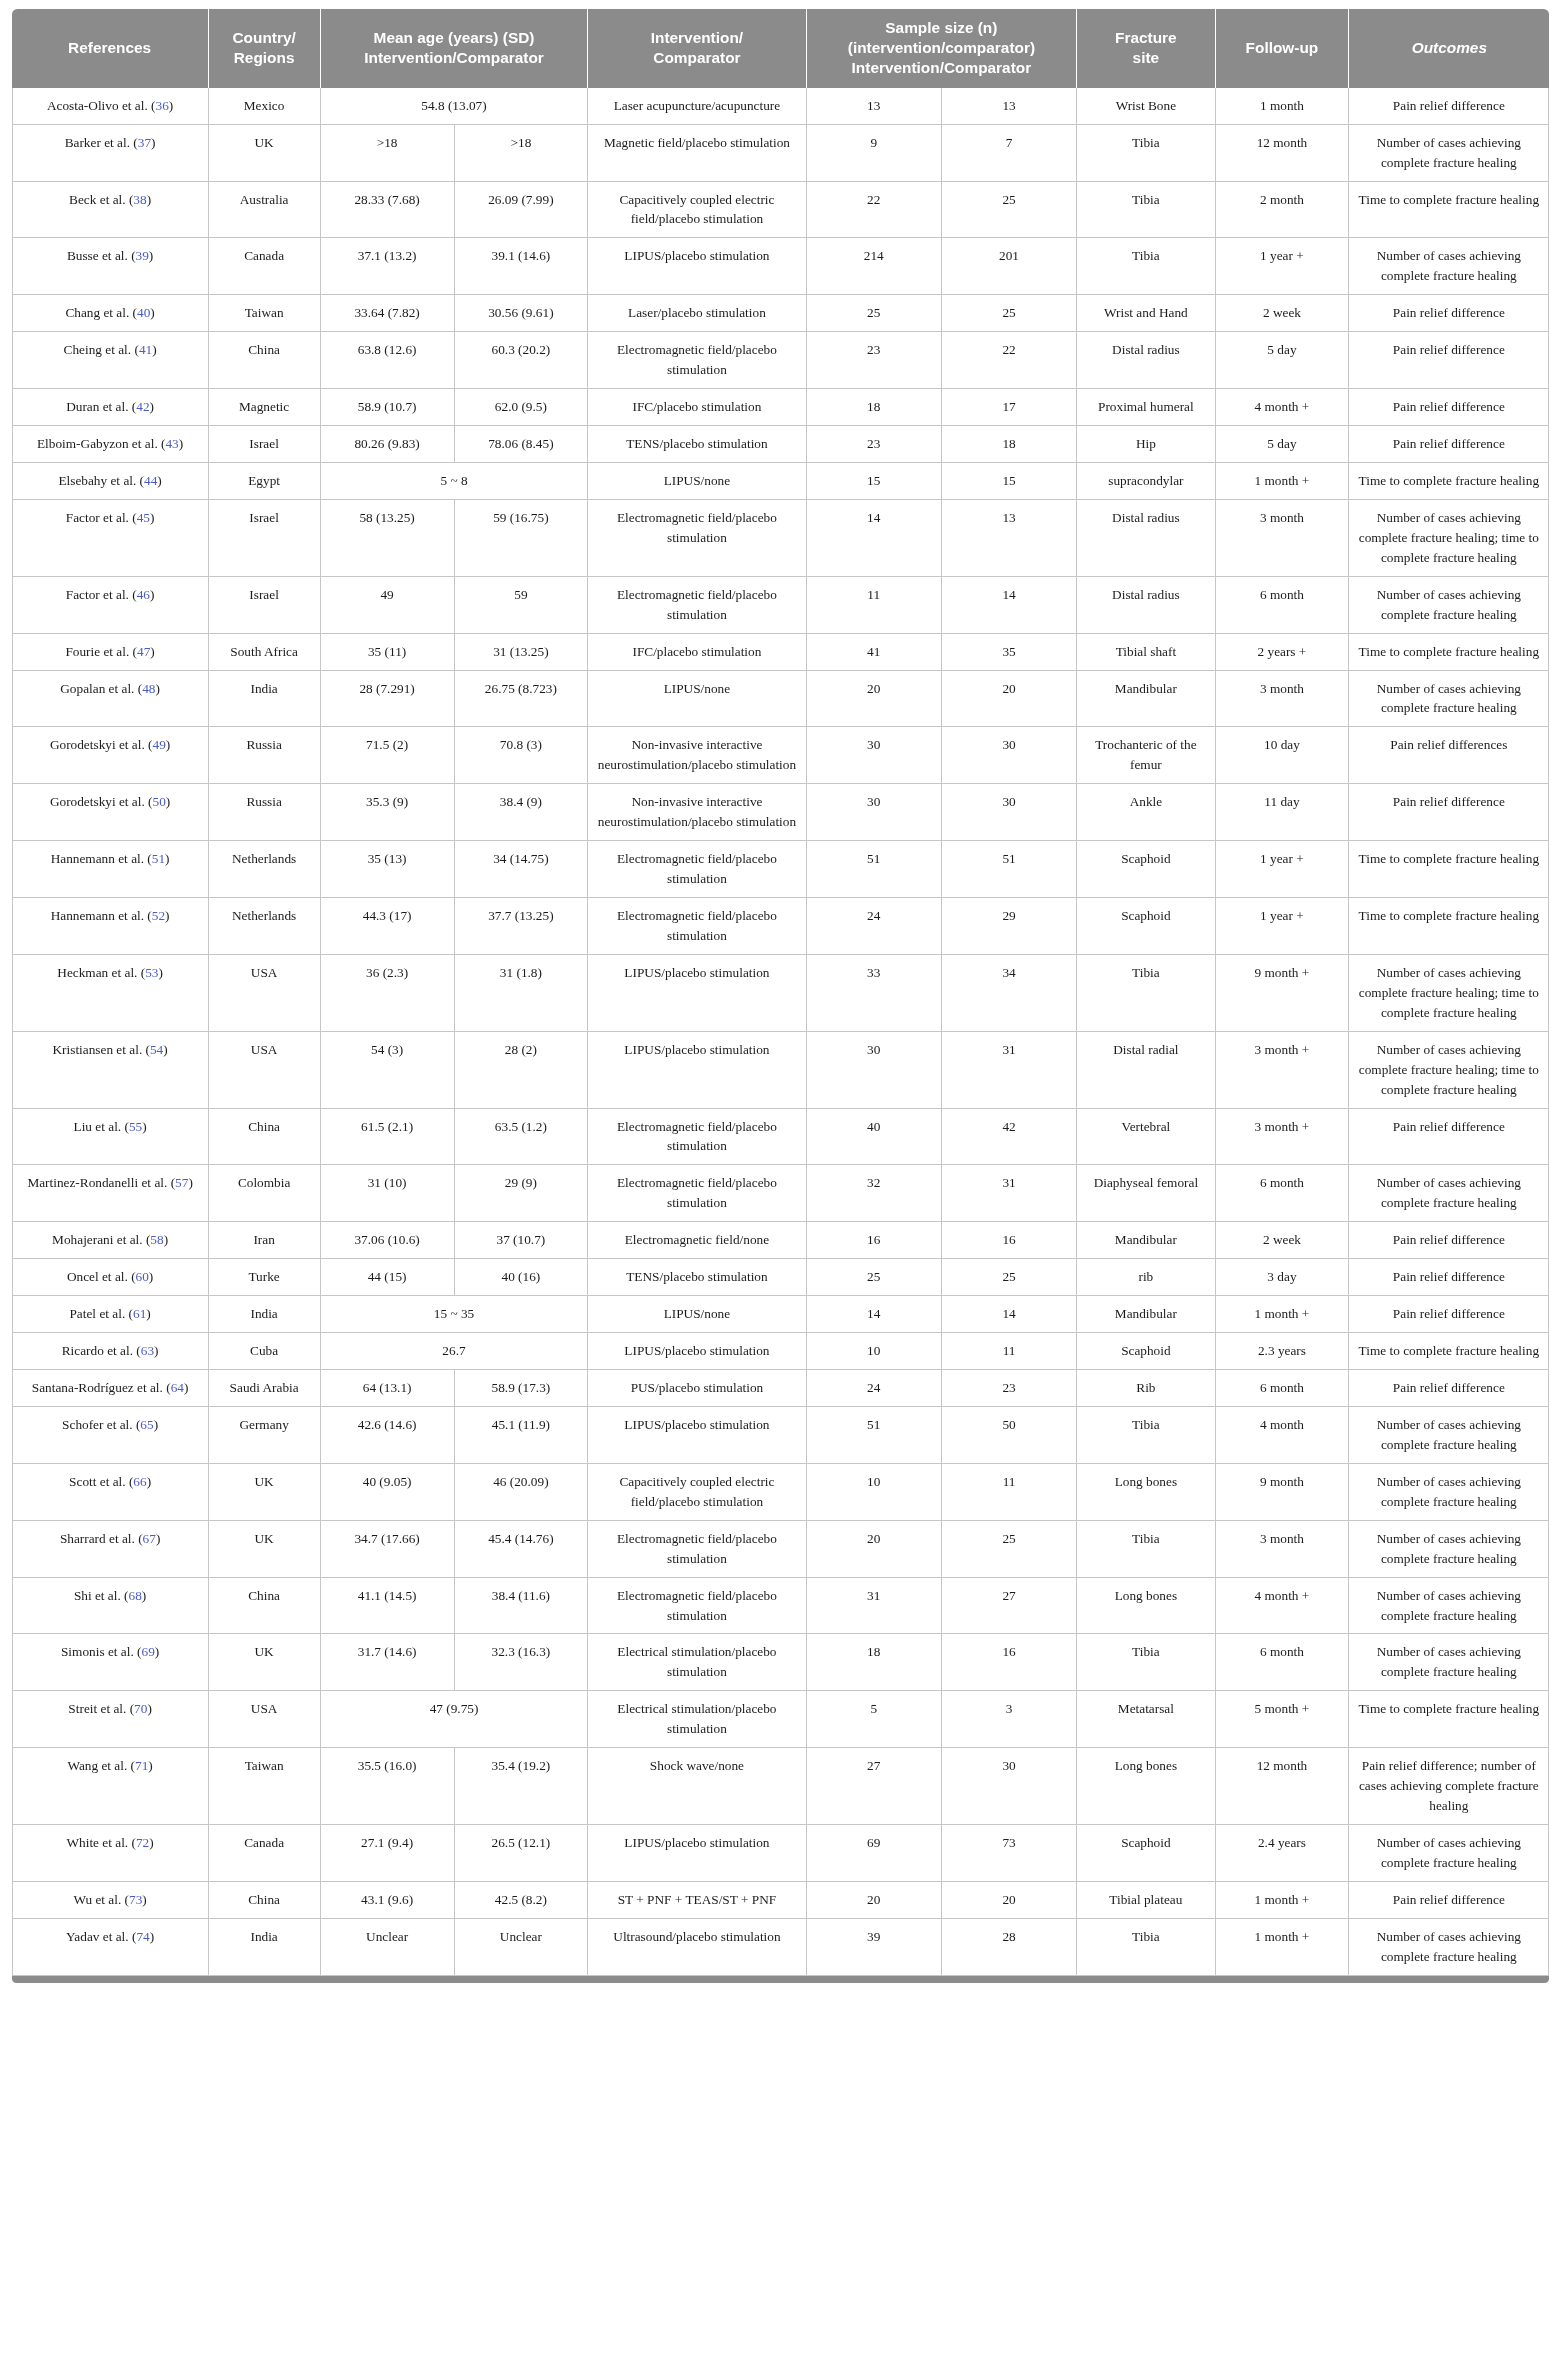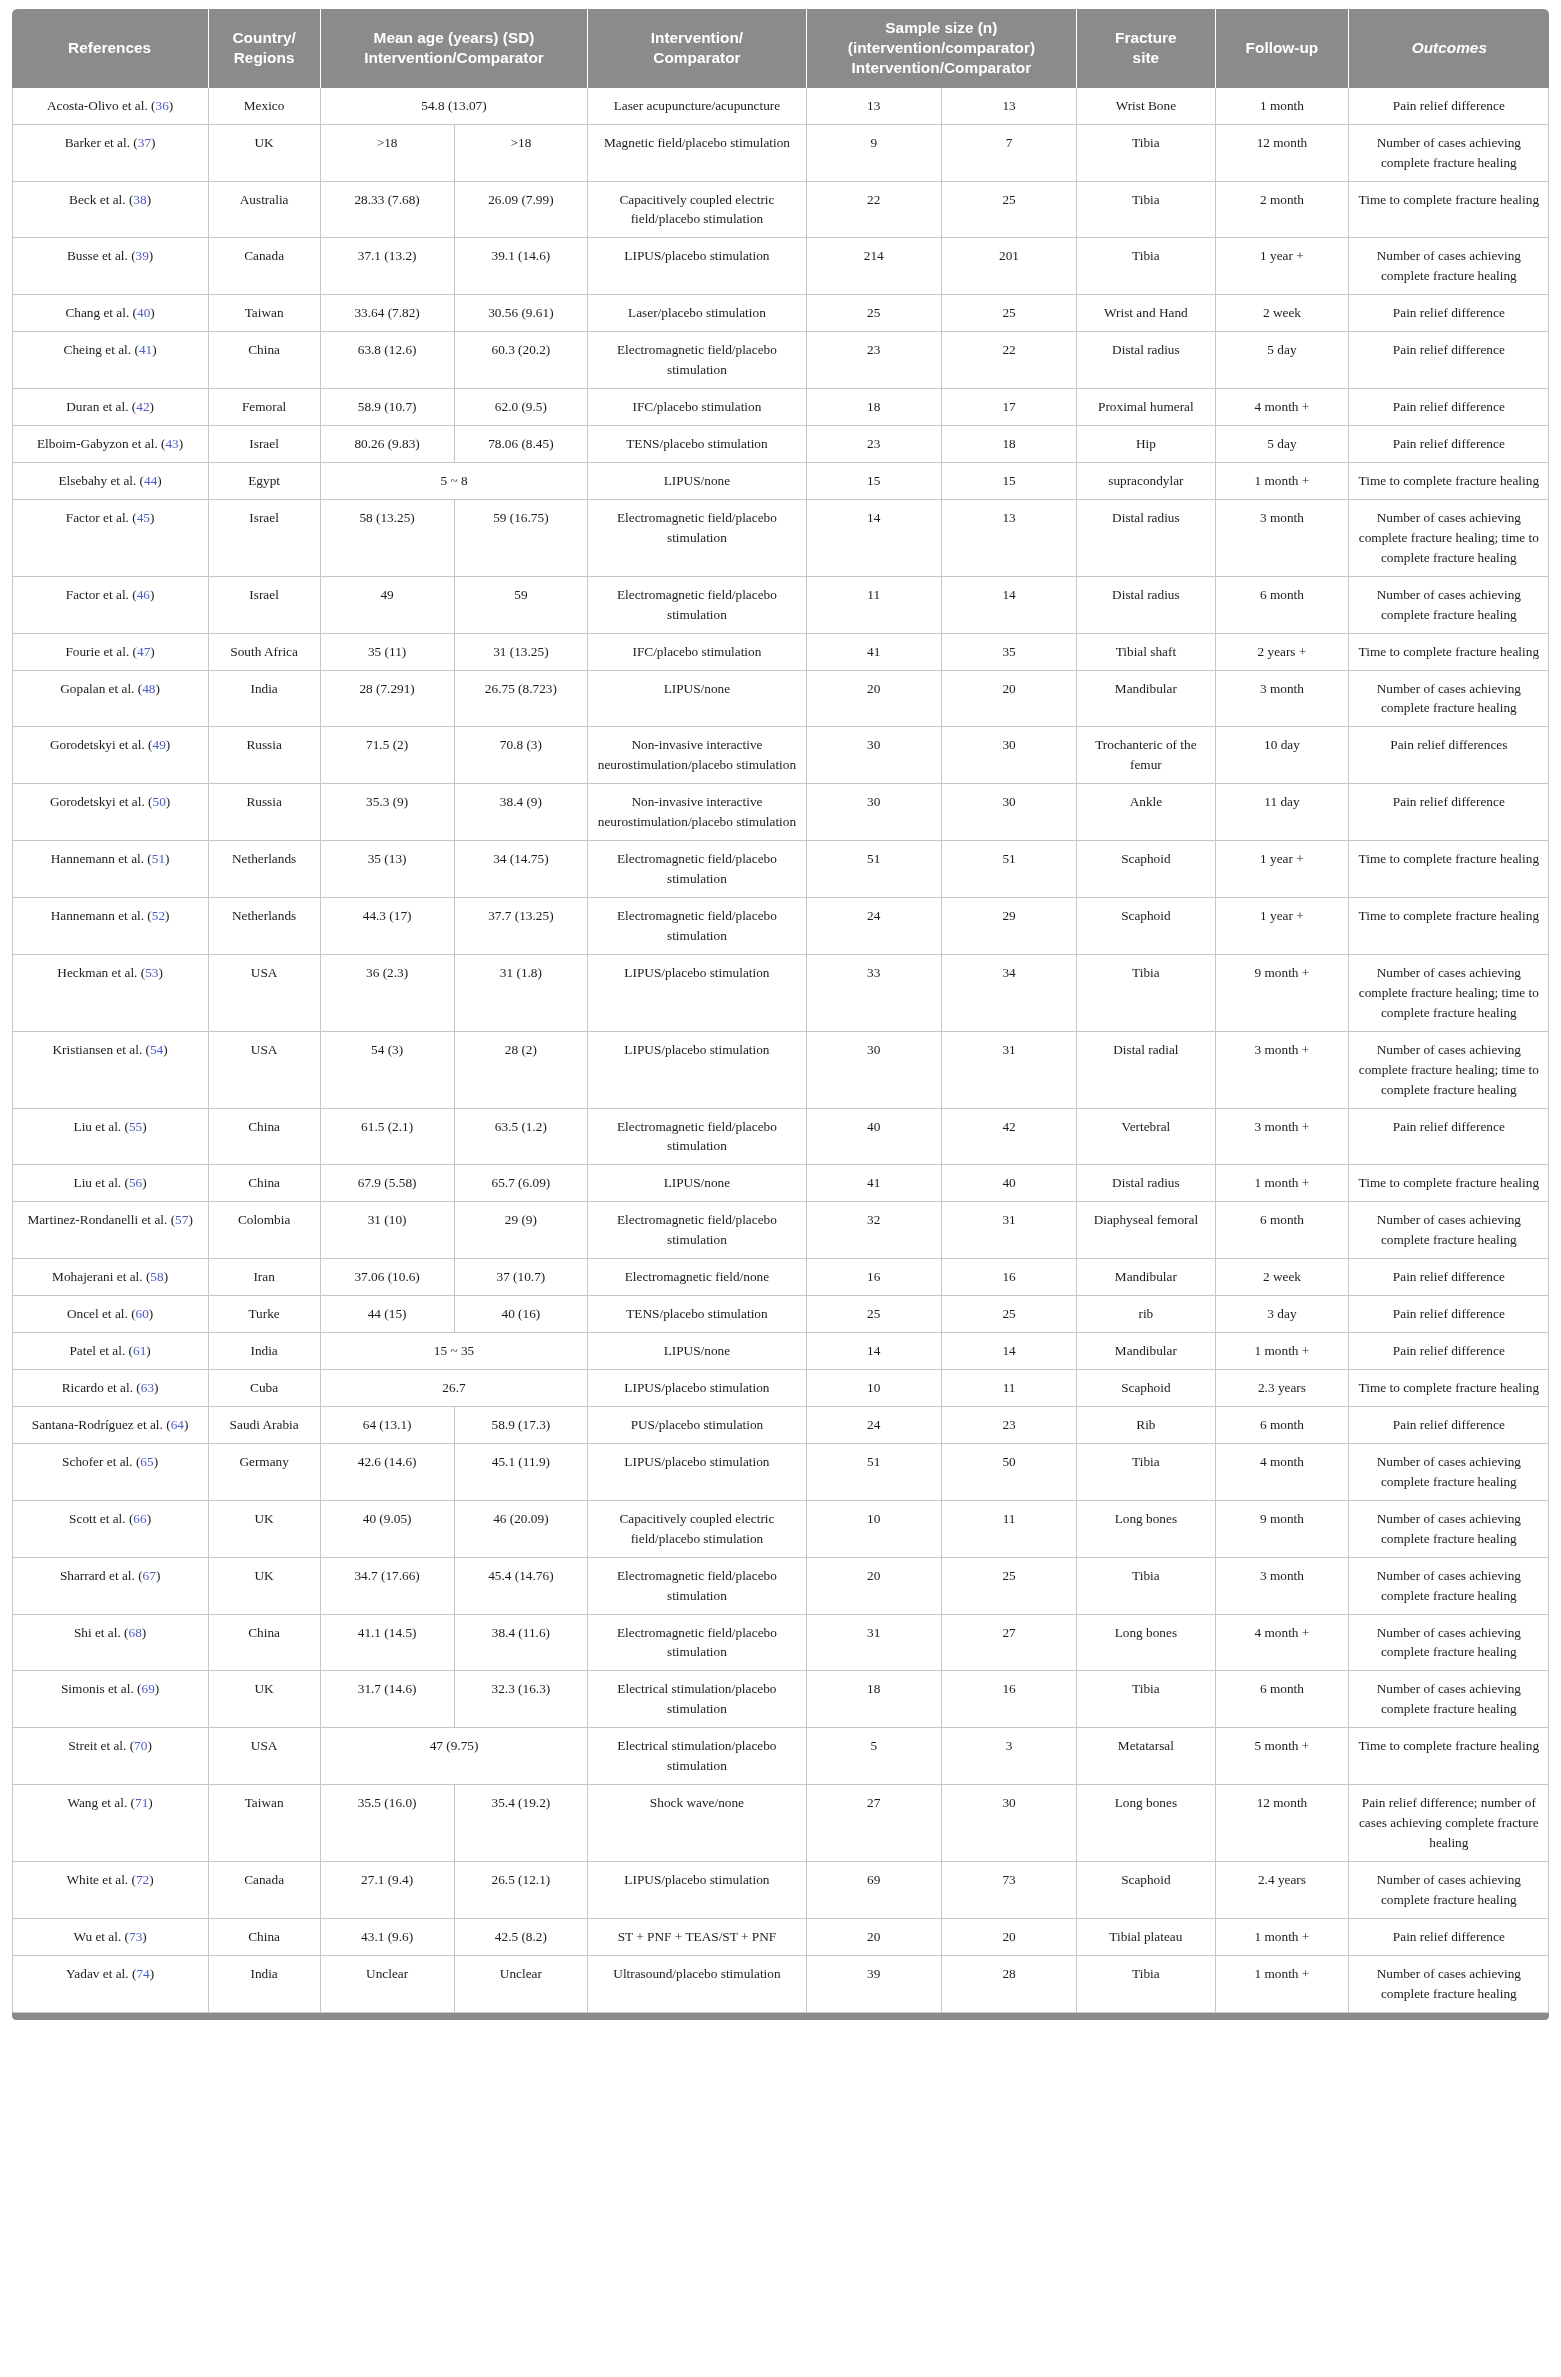--- a/index.html
+++ b/index.html
@@ -152,21 +152,21 @@
           <td>60.3 (20.2)</td>
           <td>Electromagnetic field/placebo stimulation</td>
           <td>23</td>
           <td>22</td>
           <td>Distal radius</td>
           <td>5 day</td>
           <td>Pain relief difference</td>
         </tr>
         <tr>
           <td>Duran et al. (<span class="refnum">42</span>)</td>
-          <td>Femoral</td>
+          <td>Magnetic</td>
           <td>58.9 (10.7)</td>
           <td>62.0 (9.5)</td>
           <td>IFC/placebo stimulation</td>
           <td>18</td>
           <td>17</td>
           <td>Proximal humeral</td>
           <td>4 month +</td>
           <td>Pain relief difference</td>
         </tr>
         <tr>
@@ -318,32 +318,20 @@
           <td>61.5 (2.1)</td>
           <td>63.5 (1.2)</td>
           <td>Electromagnetic field/placebo stimulation</td>
           <td>40</td>
           <td>42</td>
           <td>Vertebral</td>
           <td>3 month +</td>
           <td>Pain relief difference</td>
         </tr>
         <tr>
-          <td>Liu et al. (<span class="refnum">56</span>)</td>
-          <td>China</td>
-          <td>67.9 (5.58)</td>
-          <td>65.7 (6.09)</td>
-          <td>LIPUS/none</td>
-          <td>41</td>
-          <td>40</td>
-          <td>Distal radius</td>
-          <td>1 month +</td>
-          <td>Time to complete fracture healing</td>
-        </tr>
-        <tr>
           <td>Martinez-Rondanelli et al. (<span class="refnum">57</span>)</td>
           <td>Colombia</td>
           <td>31 (10)</td>
           <td>29 (9)</td>
           <td>Electromagnetic field/placebo stimulation</td>
           <td>32</td>
           <td>31</td>
           <td>Diaphyseal femoral</td>
           <td>6 month</td>
           <td>Number of cases achieving complete fracture healing</td>

